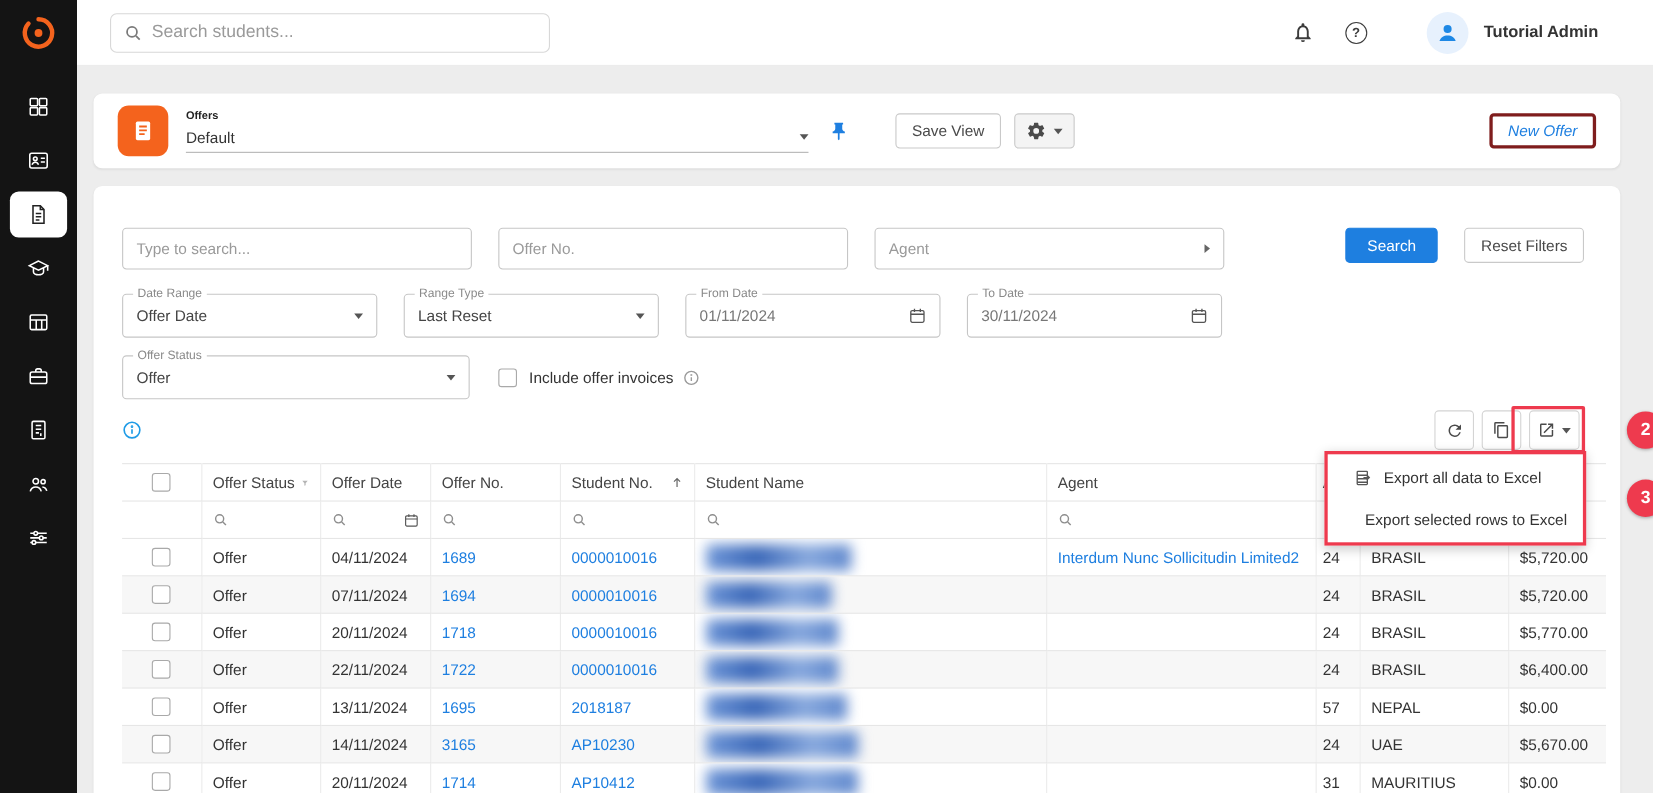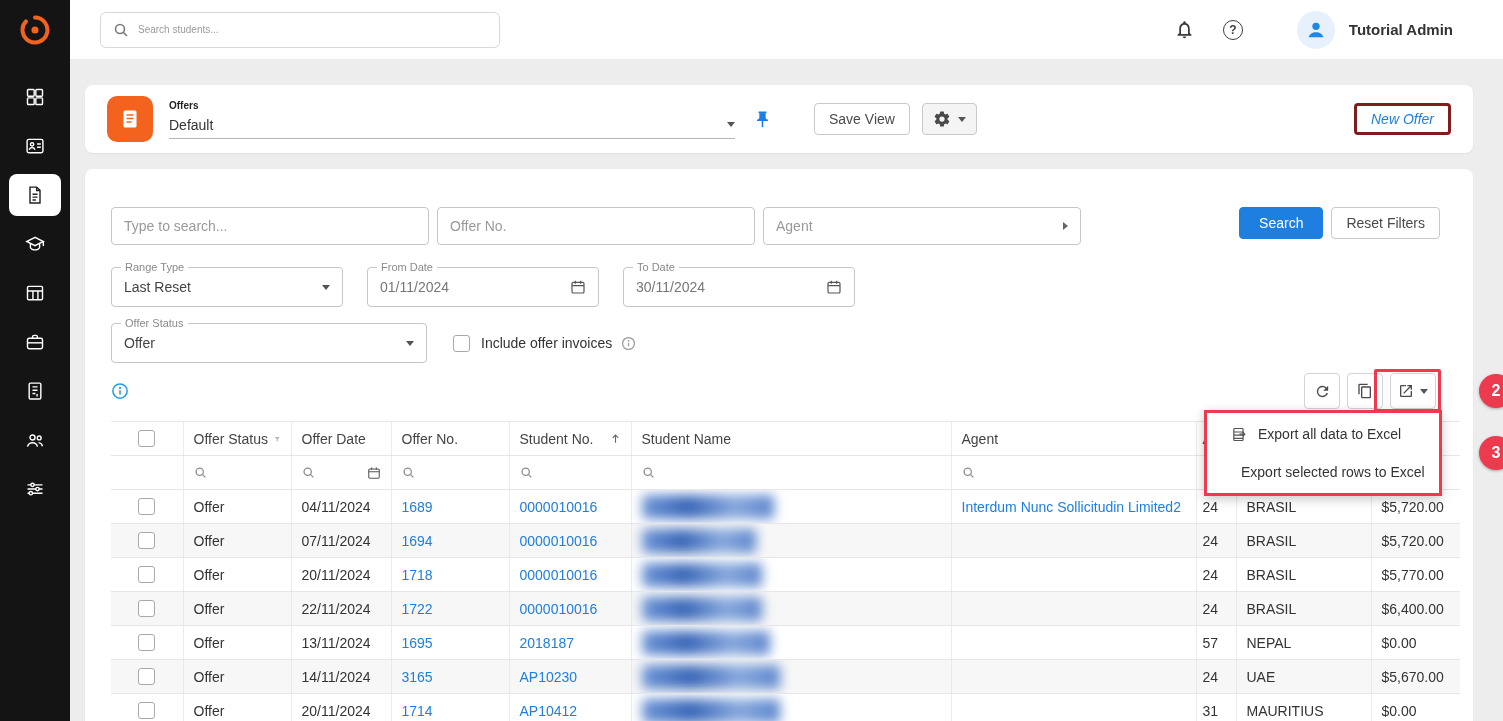--- a/index.html
+++ b/index.html
@@ -19,21 +19,21 @@
   .logo-box{height:60px;display:flex;align-items:center;justify-content:center;}
   .nav{display:flex;flex-direction:column;align-items:center;gap:7px;padding-top:16px;}
   .nav-item{width:52px;height:42px;display:flex;align-items:center;justify-content:center;border-radius:8px;cursor:pointer;}
   .nav-item.active{background:#ffffff;}
 
   
   .topbar{position:absolute;left:70px;right:0;top:0;height:60px;background:#fff;border-bottom:1px solid #ececec;
     display:flex;align-items:center;padding:0 50px 0 30px;z-index:5;}
   .search-box{width:400px;height:36px;border:1px solid #d8d8d8;border-radius:6px;background:#fff;
     display:flex;align-items:center;gap:9px;padding:0 12px;}
-  .search-box input{border:none;outline:none;flex:1;font:inherit;font-size:10px;color:#737373;background:transparent;}
+  .search-box input{border:none;outline:none;flex:1;font:inherit;font-size:16px;color:#737373;background:transparent;}
   .search-box input::placeholder{color:#9a9a9a;}
   .topbar-right{margin-left:auto;display:flex;align-items:center;}
   .help-circle{width:20px;height:20px;border:1.7px solid #3c3c3c;border-radius:50%;display:flex;align-items:center;justify-content:center;
     font-size:12px;font-weight:bold;color:#3c3c3c;margin-left:28px;}
   .avatar{width:38px;height:38px;border-radius:50%;background:#e7f1fd;display:flex;align-items:center;justify-content:center;margin-left:54px;}
   .user-name{margin-left:14px;font-size:15px;font-weight:600;color:#333;}
 
   
   .card{position:absolute;background:#fff;border-radius:8px;box-shadow:0 1px 2px rgba(0,0,0,.06);z-index:1;}
   .header-card{left:85px;top:85px;width:1388px;height:68px;display:flex;align-items:center;padding:0 22px;}
@@ -46,21 +46,21 @@
   .pin{margin-left:18px;}
   .btn{display:inline-flex;align-items:center;justify-content:center;gap:7px;height:32px;border-radius:4px;
     border:1px solid #c9c9c9;background:#fff;color:#4a4a4a;font-size:14px;padding:0 14px;cursor:pointer;white-space:nowrap;}
   .btn-save{margin-left:42px;}
   .btn-gear{margin-left:12px;background:#f4f4f4;padding:0 10px;}
   .btn-new{margin-left:auto;border:3px solid #7f1d1d;color:var(--accent);font-style:italic;}
   .btn-primary{background:var(--accent);border-color:var(--accent);color:#fff;padding:0 19px;}
 
   
   .filter-card{left:85px;top:169px;width:1388px;height:552px;border-radius:8px 8px 0 0;padding:38px 13px 0 26px;overflow:hidden;}
-  .frow1{display:flex;gap:8px;margin-right:20px;}
+  .frow1{display:flex;gap:24px;margin-right:20px;}
   .text-input{width:318px;height:38px;border:1px solid #c6c6c6;border-radius:4px;padding:0 12px;font:inherit;color:#333;outline:none;background:#fff;}
   .text-input::placeholder{color:#9a9a9a;}
   .fake-select{width:318px;height:38px;border:1px solid #c6c6c6;border-radius:4px;display:flex;align-items:center;padding:0 12px;color:#9a9a9a;cursor:pointer;background:#fff;}
   .caret-right{width:0;height:0;border-top:4px solid transparent;border-bottom:4px solid transparent;border-left:5px solid #666;margin-left:auto;}
   .frow1 .spacer{flex:1;}
   .frow2{display:flex;gap:24px;margin-top:22px;}
   .frow3{display:flex;align-items:center;margin-top:16px;}
   .fbox{position:relative;height:40px;border:1px solid #c6c6c6;border-radius:4px;display:flex;align-items:center;padding:0 12px;background:#fff;cursor:pointer;}
   .fbox .flabel{position:absolute;top:-7px;left:9px;background:#fff;padding:0 4px;font-size:11px;color:#8a8a8a;}
   .fbox .fvalue{font-size:14px;color:#444;}
@@ -245,20 +245,25 @@
       <span>Agent</span>
       <span class="caret-right"></span>
     </div>
     <span class="spacer"></span>
     <button class="btn btn-primary">Search</button>
     <button class="btn">Reset Filters</button>
   </div>
 
   <div class="frow2">
     <div class="fbox w232">
+      <span class="flabel">Date Range</span>
+      <span class="fvalue">Offer Date</span>
+      <span class="caret-down right"></span>
+    </div>
+    <div class="fbox w232">
       <span class="flabel">Range Type</span>
       <span class="fvalue">Last Reset</span>
       <span class="caret-down right"></span>
     </div>
     <div class="fbox w232">
       <span class="flabel">From Date</span>
       <span class="fvalue muted">01/11/2024</span>
       <svg class="right" width="16" height="16" viewBox="0 0 24 24" fill="none" stroke="#555" stroke-width="1.8">
         <rect x="3" y="5" width="18" height="16" rx="2"></rect>
           <path d="M8 2.5V7M16 2.5V7M3 10h18"></path>

